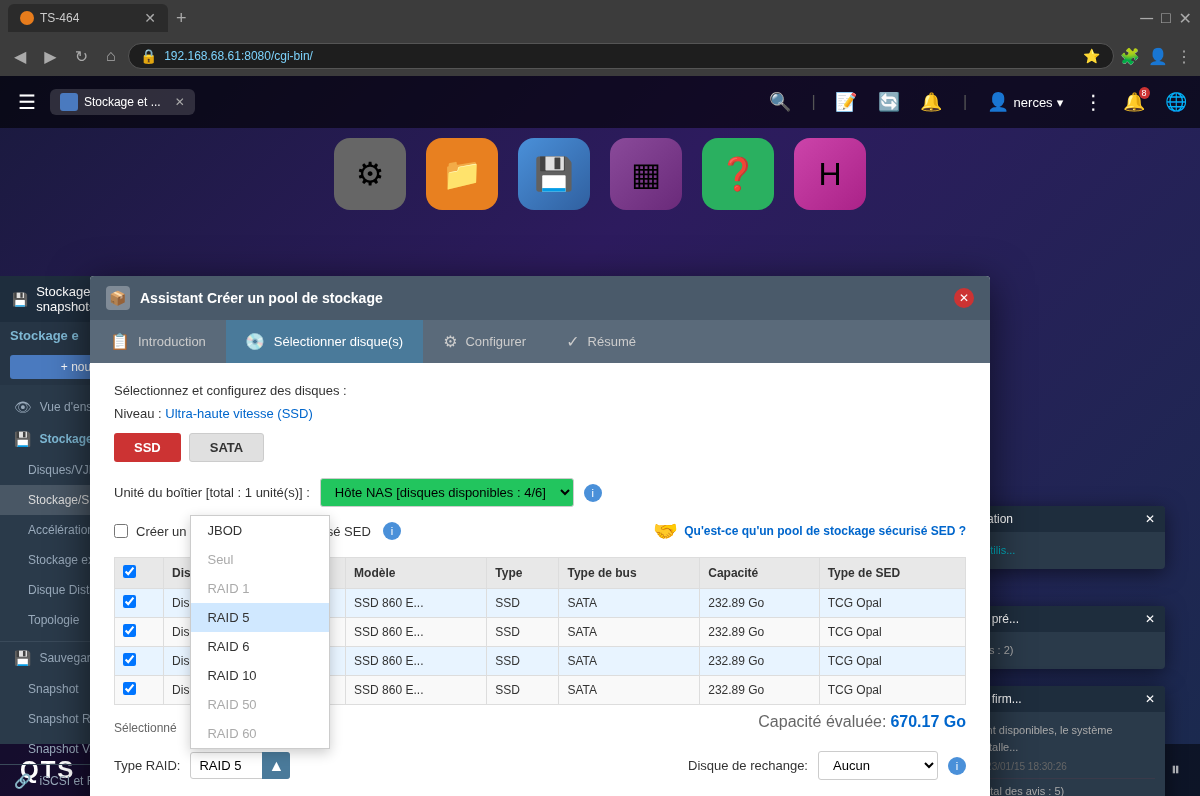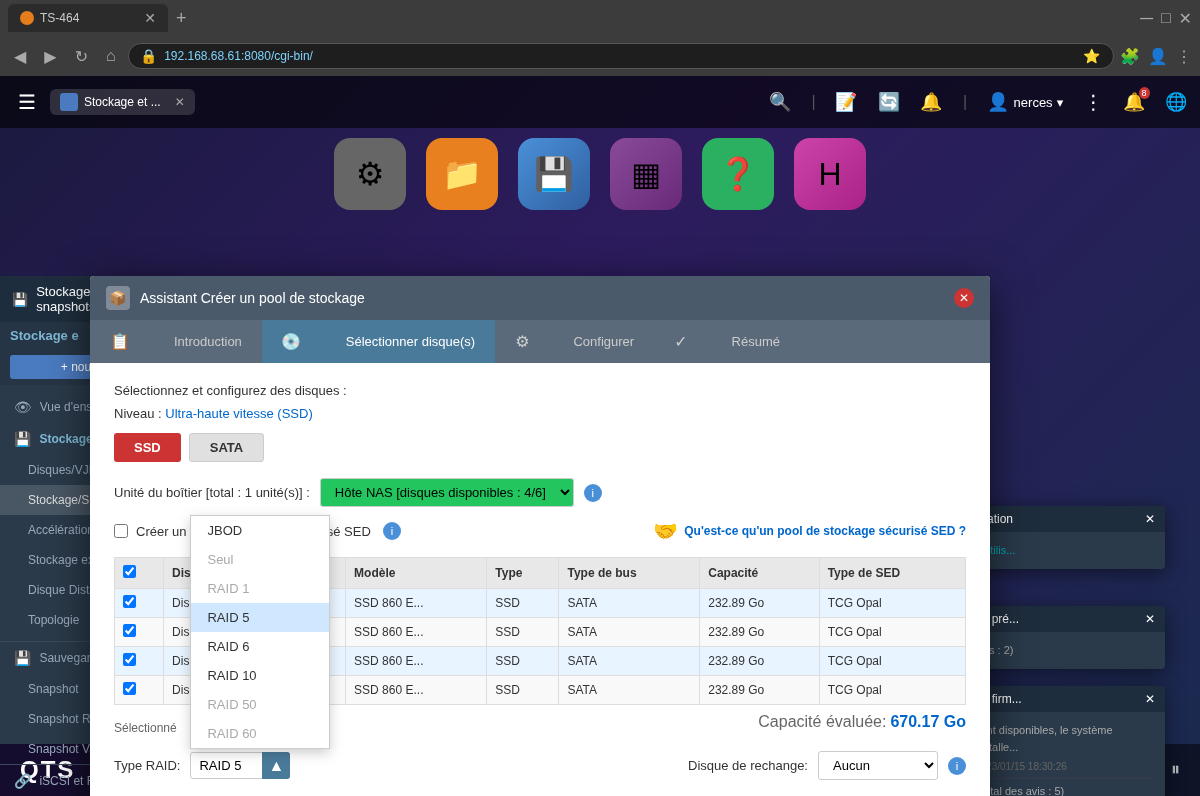--- a/index.html
+++ b/index.html
@@ -27,31 +27,31 @@
     .taskbar-app { background: rgba(255,255,255,0.15); border-radius: 6px; padding: 4px 10px; display: flex; align-items: center; gap: 6px; color: white; font-size: 12px; cursor: pointer; }
     .taskbar-app-icon { width: 18px; height: 18px; background: #4a90d9; border-radius: 3px; }
     .user-btn { display: flex; align-items: center; gap: 4px; font-size: 13px; cursor: pointer; }
 
     
     .app-icons-row { position: absolute; top: 60px; left: 80px; right: 80px; display: flex; gap: 20px; justify-content: center; }
     .app-icon-item { width: 72px; height: 72px; border-radius: 16px; display: flex; align-items: center; justify-content: center; font-size: 32px; cursor: pointer; }
     .main-dialog { position: absolute; top: 200px; left: 90px; width: 900px; background: #f0f2f5; border-radius: 4px; box-shadow: 0 8px 40px rgba(0,0,0,0.6); z-index: 30; overflow: visible; }
     .dialog-titlebar { background: #4a5a6a; color: white; padding: 10px 16px; display: flex; align-items: center; gap: 10px; border-radius: 4px 4px 0 0; }
     .dialog-title-icon { width: 24px; height: 24px; background: rgba(255,255,255,0.3); border-radius: 4px; display: flex; align-items: center; justify-content: center; font-size: 14px; }
-    .dialog-title-text { font-size: 14px; font-weight: 400; flex: 1; }
+    .dialog-title-text { font-size: 14px; font-weight: 700; flex: 1; }
     .dialog-controls { display: flex; gap: 6px; }
     .dialog-btn { width: 20px; height: 20px; border-radius: 50%; border: none; cursor: pointer; font-size: 12px; display: flex; align-items: center; justify-content: center; }
     .dialog-btn.close { background: #cc3333; color: white; }
 
     
     .wizard-steps { background: #5a6a7a; display: flex; gap: 0; }
     .wizard-step { padding: 12px 20px; display: flex; align-items: center; gap: 8px; font-size: 12px; color: #ccc; cursor: pointer; position: relative; }
     .wizard-step.active { background: #4a7a9a; color: white; }
     .wizard-step-icon { font-size: 16px; }
-    .wizard-step-label { font-size: 13px; margin-left: 36px; }
+    .wizard-step-label { font-size: 13px; }
 
     
     .dialog-content { padding: 20px 24px; background: white; }
     .section-label { font-size: 13px; color: #333; margin-bottom: 8px; }
     .level-label { font-size: 13px; color: #333; margin-bottom: 12px; }
     .level-link { color: #0066cc; text-decoration: none; }
     .raid-type-btns { display: flex; gap: 8px; margin-bottom: 16px; }
     .raid-btn { padding: 6px 20px; border: none; border-radius: 3px; font-size: 13px; font-weight: 600; cursor: pointer; }
     .raid-btn.active-ssd { background: #cc3333; color: white; }
     .raid-btn.sata { background: #e0e0e0; color: #333; border: 1px solid #ccc; }

